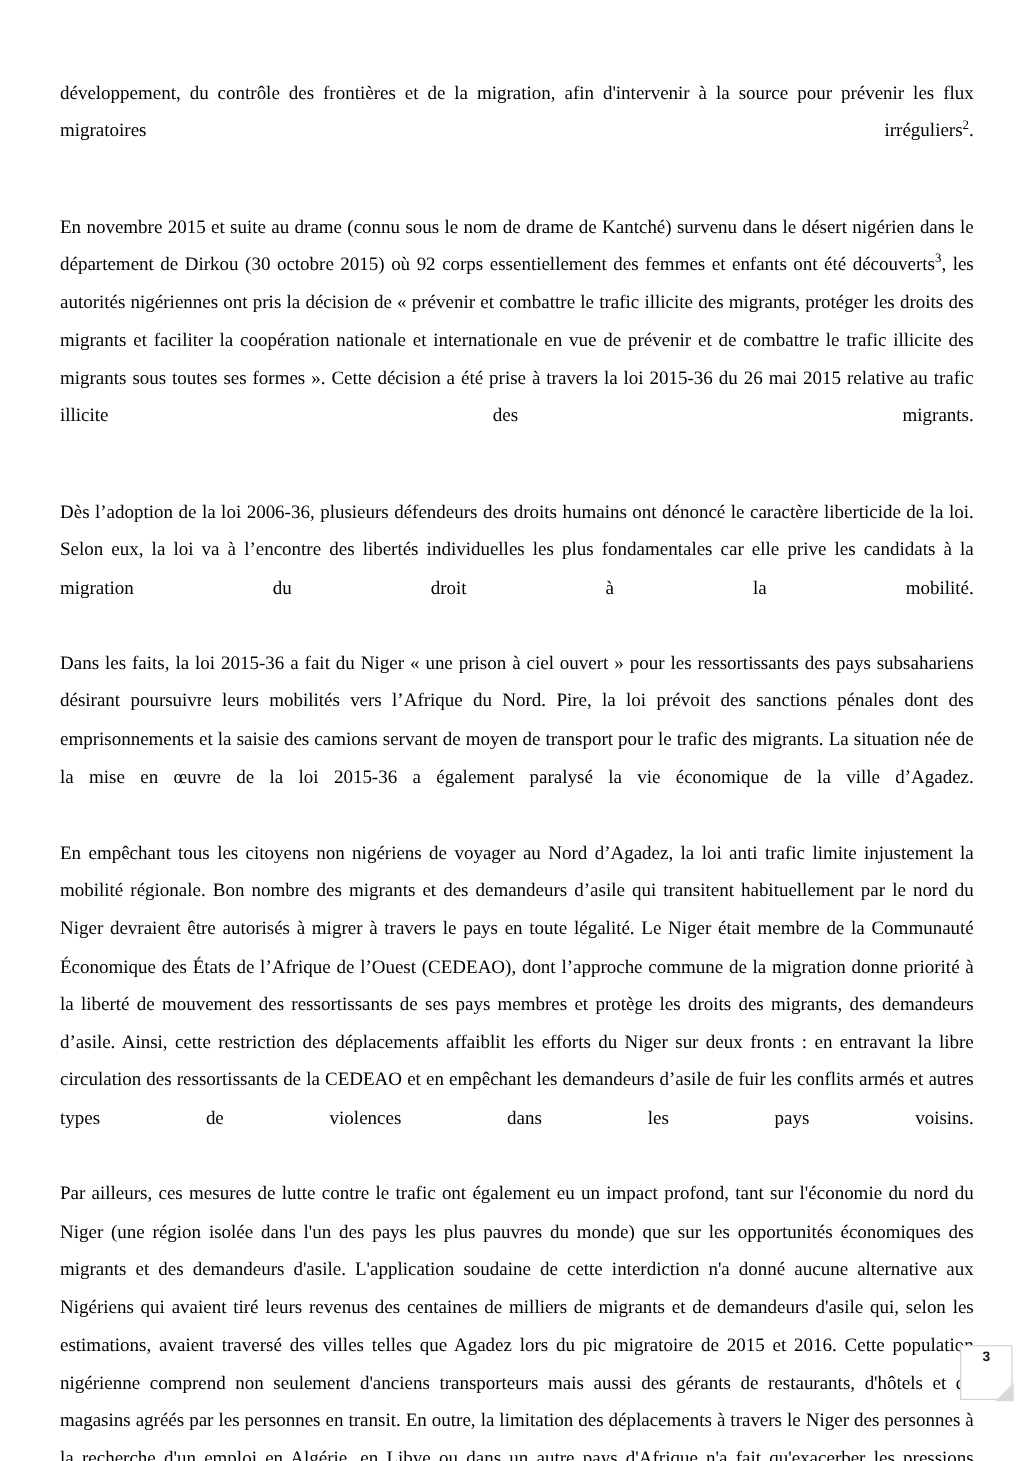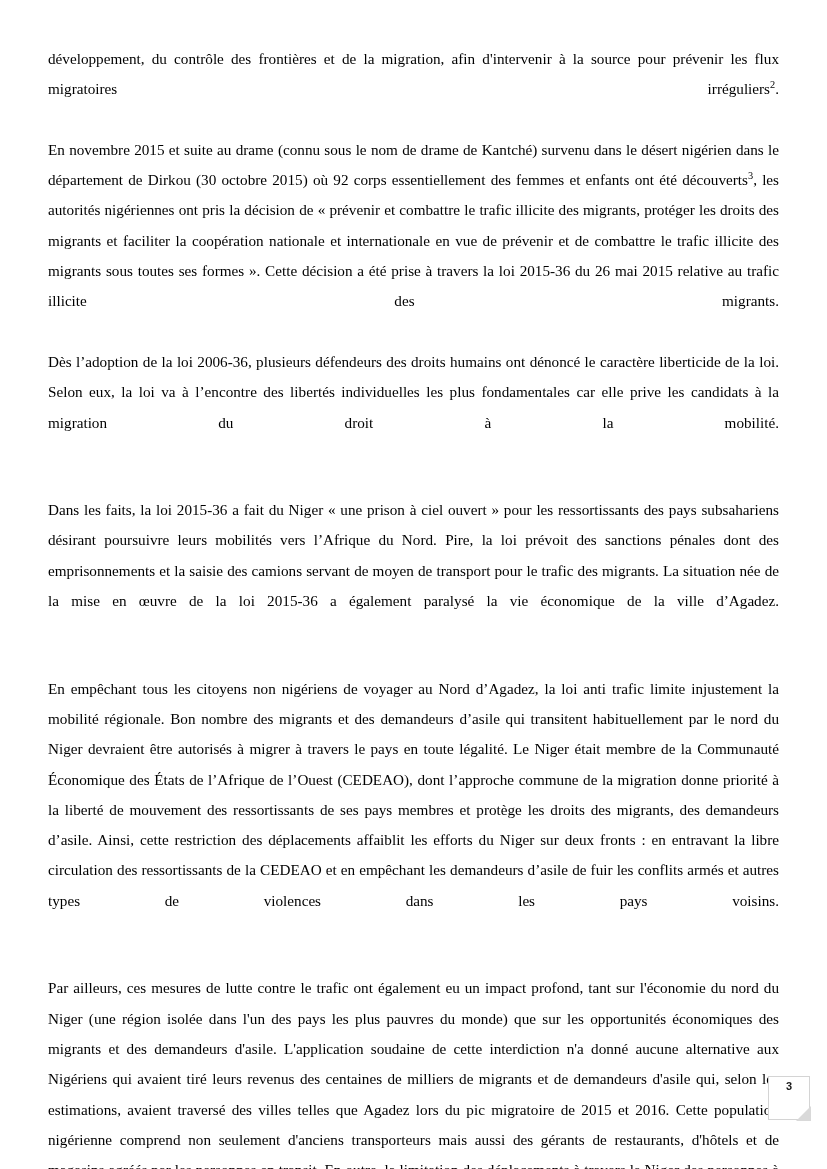--- a/index.html
+++ b/index.html
@@ -35,26 +35,25 @@
     margin: 0;
     text-align: justify;
     text-justify: inter-word;
     font-size: 15.2px;
     line-height: 30.3px;
     hyphens: none;
   }
 
   
   .para.tight {
-    margin-top: 0;
+    margin-top: 16px;
   }
 
   
   .para.spaced {
-    margin-top: 27px;
   }
 
   .para:last-child {
     text-align: justify;
   }
 
   
   .para::after {
     content: "";
     display: inline-block;

